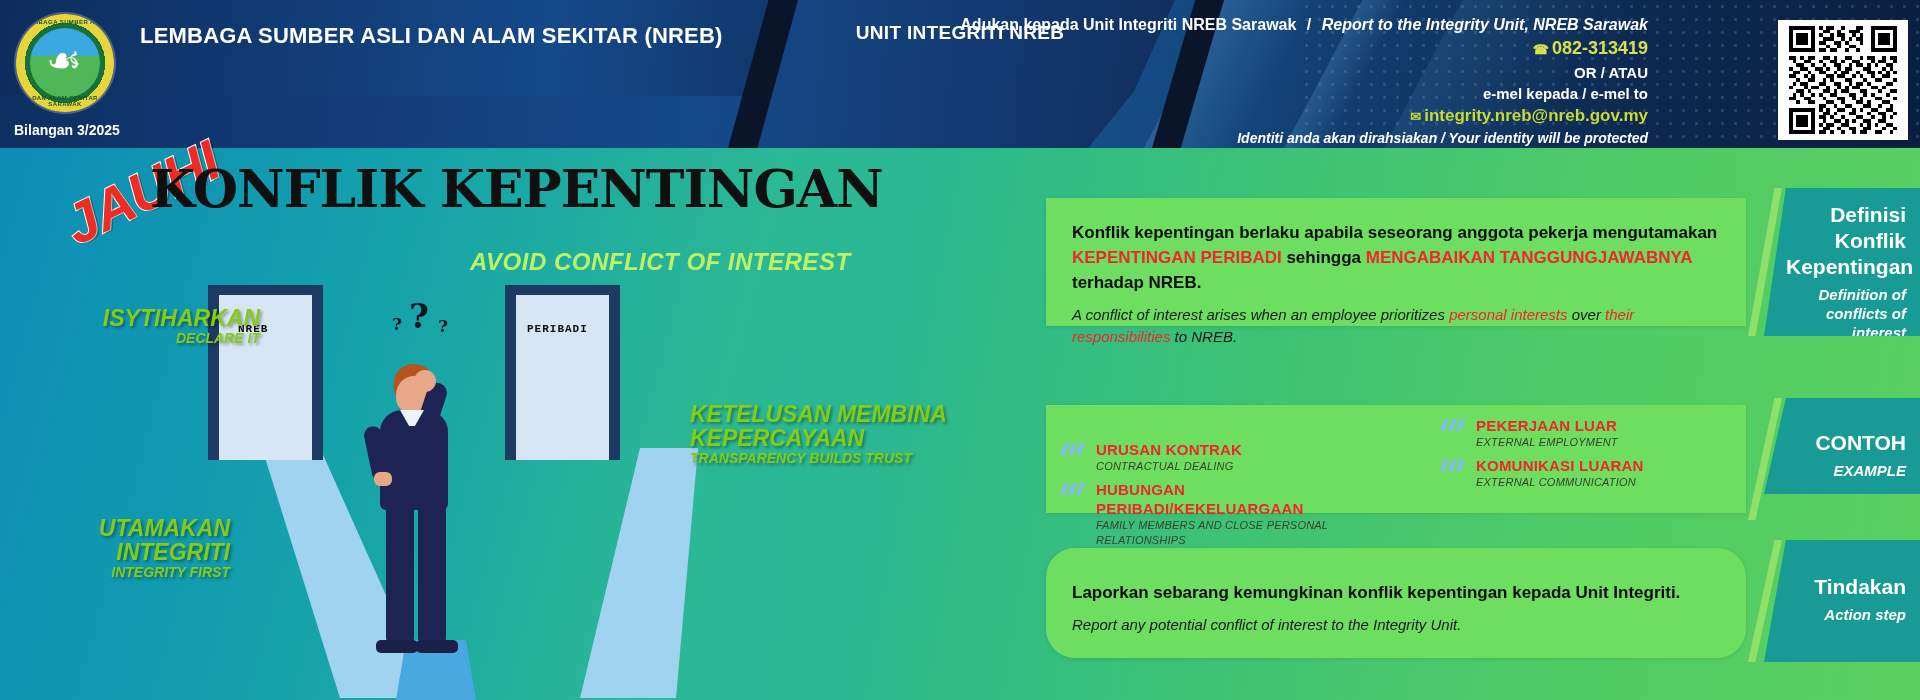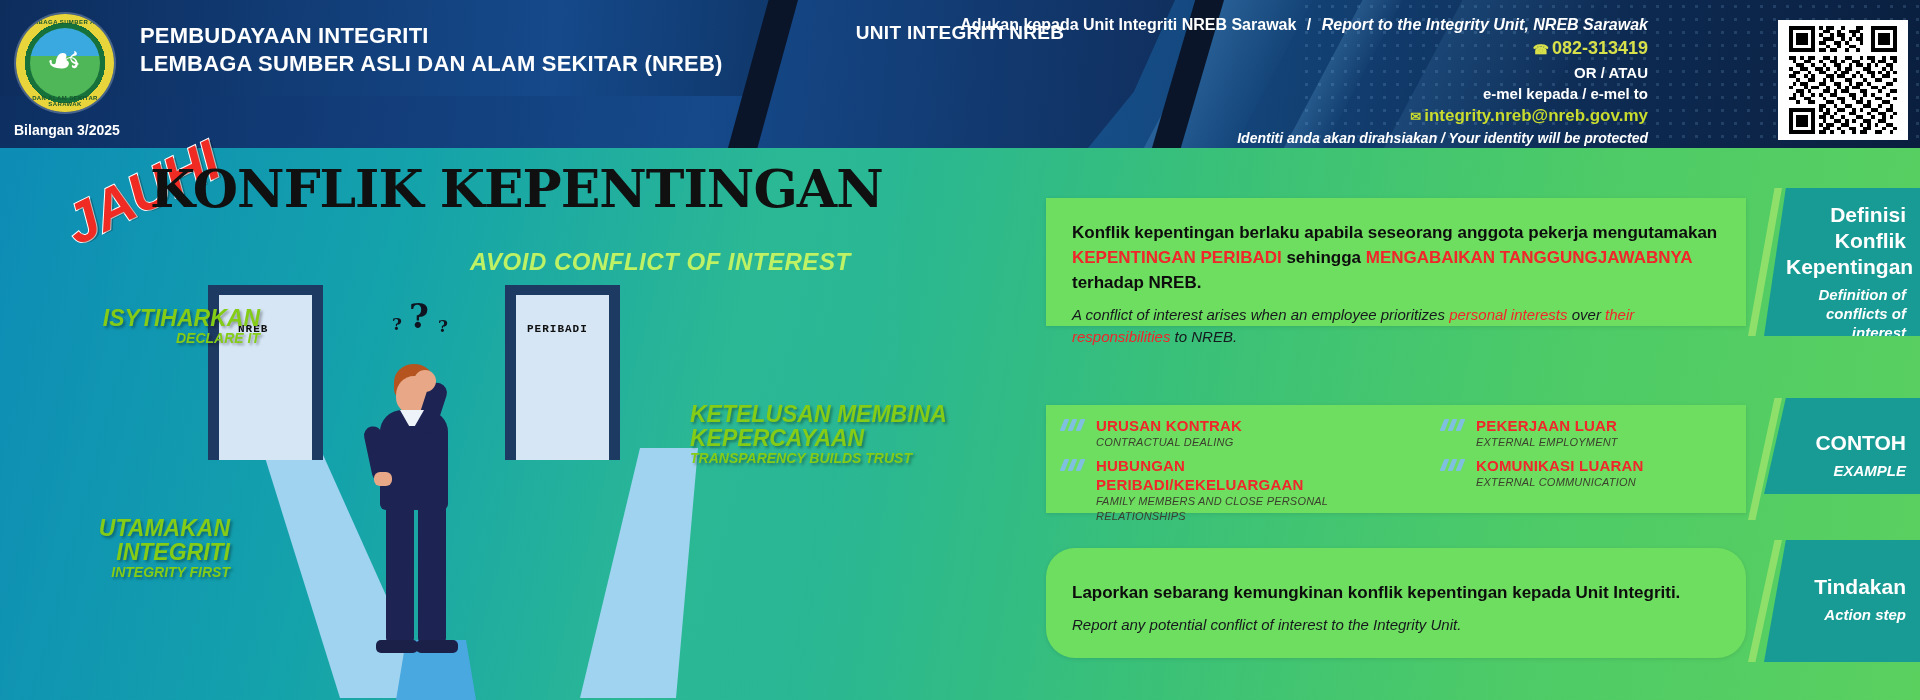--- a/index.html
+++ b/index.html
@@ -192,21 +192,20 @@
     <div class="logo-wrap">
       <div class="logo-ring">
         <div class="logo-inner"></div>
         <div class="logo-hand">☙</div>
         <div class="logo-txt-top">LEMBAGA SUMBER ASLI</div>
         <div class="logo-txt-bot">DAN ALAM SEKITAR SARAWAK</div>
       </div>
     </div>
 
     <div class="hdr-title">
-      <div class="l1">PEMBUDAYAAN INTEGRITI</div>
       <div class="l2">LEMBAGA SUMBER ASLI DAN ALAM SEKITAR (NREB)</div>
     </div>
 
     <div class="hdr-bilangan">Bilangan 3/2025</div>
 
     <div class="hdr-center">UNIT INTEGRITI NREB</div>
 
     <div class="hdr-right">
       <div class="hr-l1">
         <span>Adukan kepada Unit Integriti NREB Sarawak</span>
@@ -521,21 +520,21 @@
   <div class="tab" style="left:1764px;top:188px;height:148px;width:156px;">
     <div class="t-ms">Definisi</div>
     <div class="t-ms">Konflik</div>
     <div class="t-ms">Kepentingan</div>
     <div class="t-en">Definition of conflicts of interest</div>
   </div>
 
   <div class="panel" style="left:1046px;top:405px;width:700px;height:108px;"></div>
 
   <div class="ex-grid">
-    <div class="ex-col" style="left:0;">
+    <div class="ex-col" style="left:0;margin-top:24px;">
       <div class="ex-item">
         <span class="ex-ic">
             <i style="left:0;"></i>
             <i style="left:8px;"></i>
             <i style="left:16px;"></i>
           </span>
         <div class="ex-ms">URUSAN KONTRAK</div>
         <div class="ex-en">CONTRACTUAL DEALING</div>
       </div>
       <div class="ex-item">

